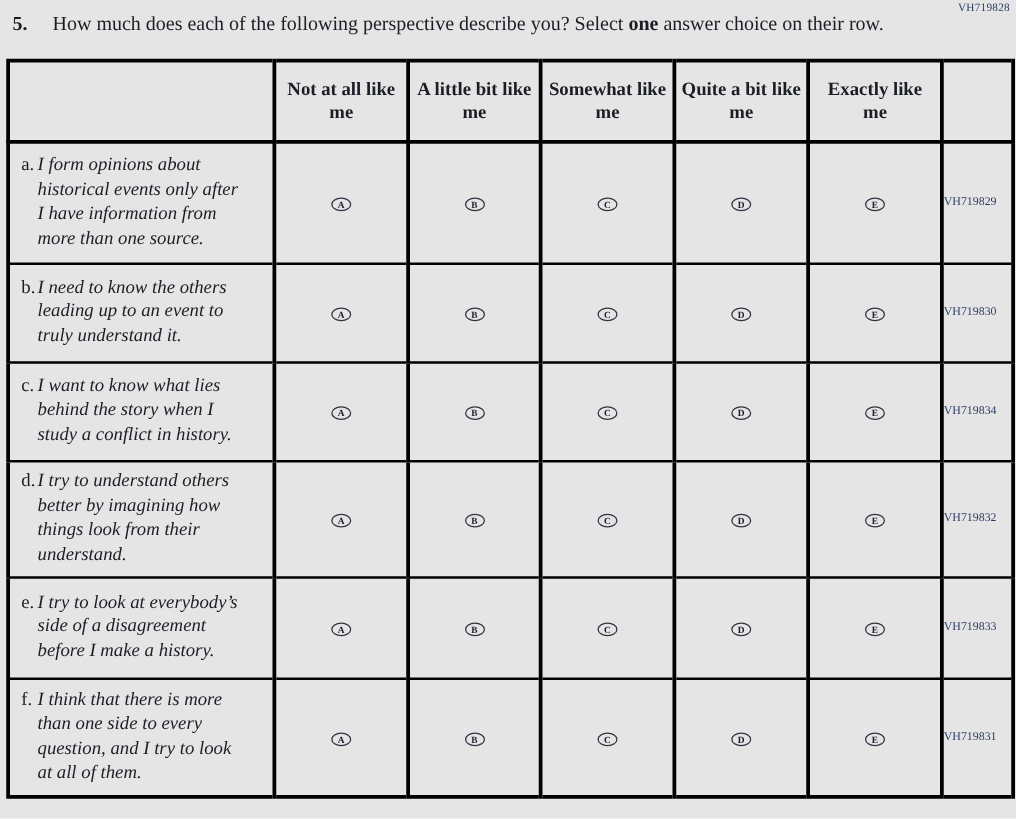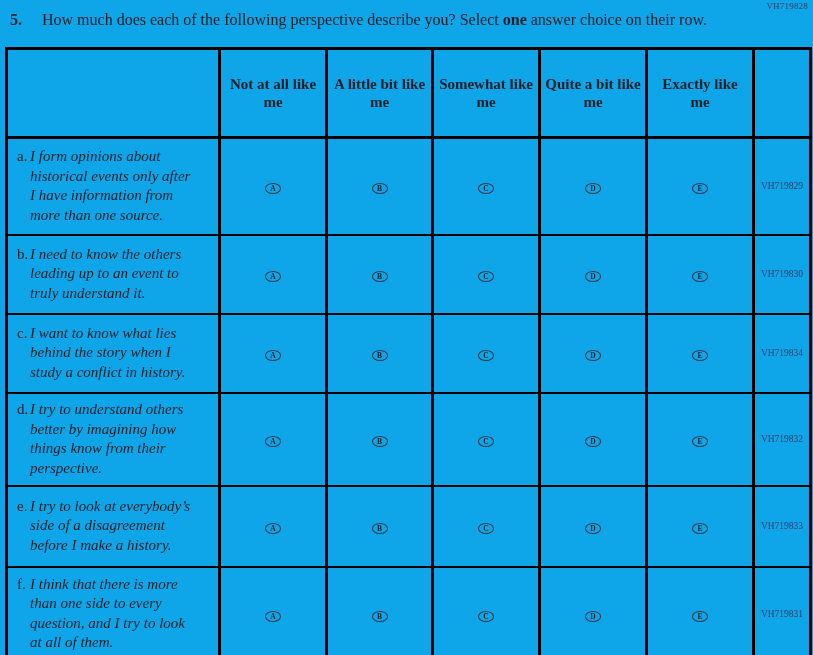--- a/index.html
+++ b/index.html
@@ -6,21 +6,21 @@
     margin: 0;
     padding: 0;
     background: #ffffff;
     font-family: "Liberation Serif", "DejaVu Serif", serif;
     color: #1c1e26;
   }
   .page {
     position: relative;
     width: 813px;
     height: 655px;
-    background: #0ea5e9;
+    background: #e5e5e5;
     overflow: hidden;
   }
   .page-code {
     position: absolute;
     top: 1px;
     right: 5px;
     font-size: 9px;
     letter-spacing: 0.2px;
     color: #2e3d66;
   }
@@ -52,21 +52,21 @@
     vertical-align: middle;
   }
   table.grid { border: 3px solid #000; }
   table.grid thead th {
     border-bottom-width: 3px;
     height: 46px;
     font-size: 15px;
     line-height: 18px;
     font-weight: bold;
     text-align: center;
-    padding: 20px 4px;
+    padding: 8px 4px;
   }
   td.stmt {
     vertical-align: top;
     padding: 4px 4px 4px 0;
   }
   .stmt-inner {
     display: flex;
     font-size: 15px;
     line-height: 19.5px;
   }
@@ -91,21 +91,21 @@
     font-size: 7.5px;
     font-weight: bold;
     line-height: 10.5px;
     text-align: center;
     color: #1c1e26;
     cursor: pointer;
     box-sizing: border-box;
   }
   td.code {
     font-size: 9.5px;
-    text-align: center;
+    text-align: left;
     color: #2e3d66;
     padding: 0 1px;
   }
   
   tbody tr:nth-child(1) { height: 97px; }
   tbody tr:nth-child(2) { height: 79px; }
   tbody tr:nth-child(3) { height: 79px; }
   tbody tr:nth-child(4) { height: 93px; }
   tbody tr:nth-child(5) { height: 81px; }
   tbody tr:nth-child(6) { height: 95px; }
@@ -183,21 +183,21 @@
           <td class="opt"><span class="bubble">B</span></td>
           <td class="opt"><span class="bubble">C</span></td>
           <td class="opt"><span class="bubble">D</span></td>
           <td class="opt"><span class="bubble">E</span></td>
           <td class="code">VH719834</td>
         </tr>
         <tr>
           <td class="stmt">
             <div class="stmt-inner">
               <span class="stmt-letter">d.</span>
-              <span class="stmt-text">I try to understand others better by imagining how things know from their perspective.</span>
+              <span class="stmt-text">I try to understand others better by imagining how things look from their understand.</span>
             </div>
           </td>
           <td class="opt"><span class="bubble">A</span></td>
           <td class="opt"><span class="bubble">B</span></td>
           <td class="opt"><span class="bubble">C</span></td>
           <td class="opt"><span class="bubble">D</span></td>
           <td class="opt"><span class="bubble">E</span></td>
           <td class="code">VH719832</td>
         </tr>
         <tr>

